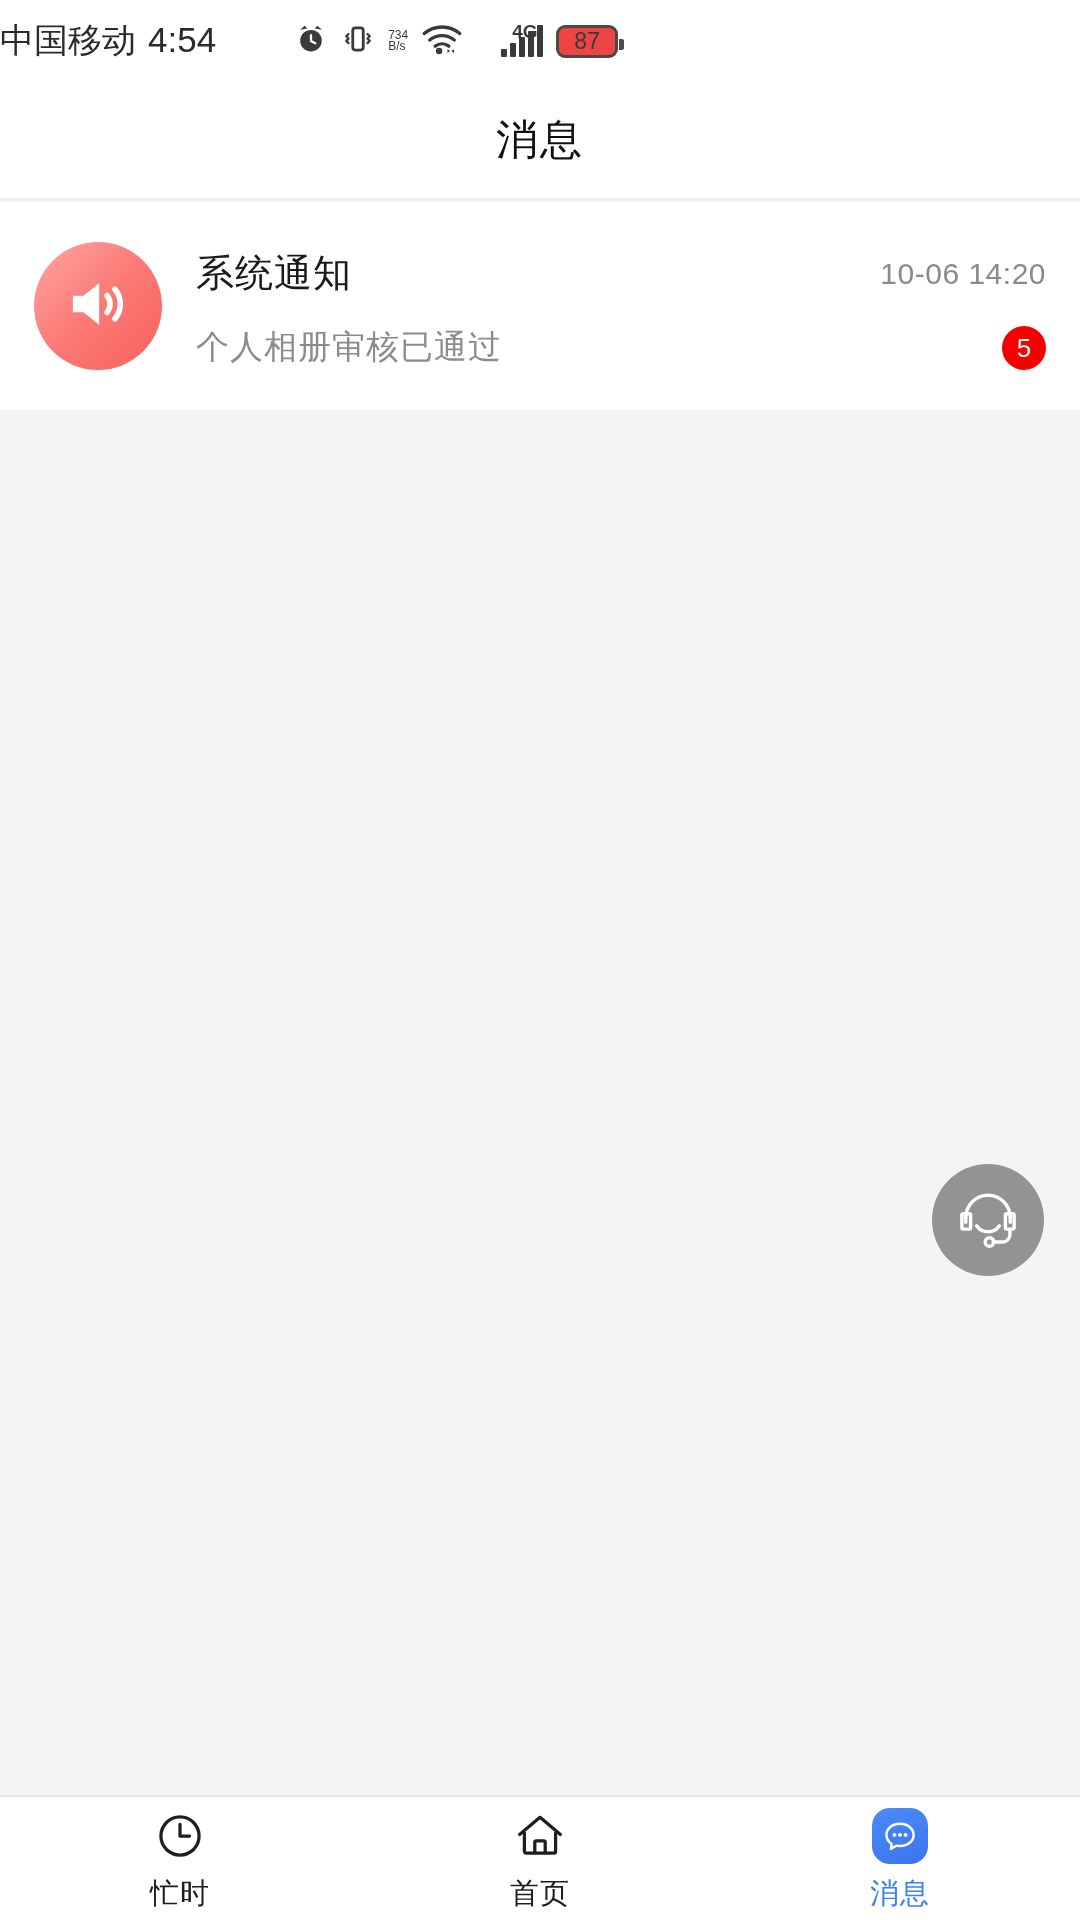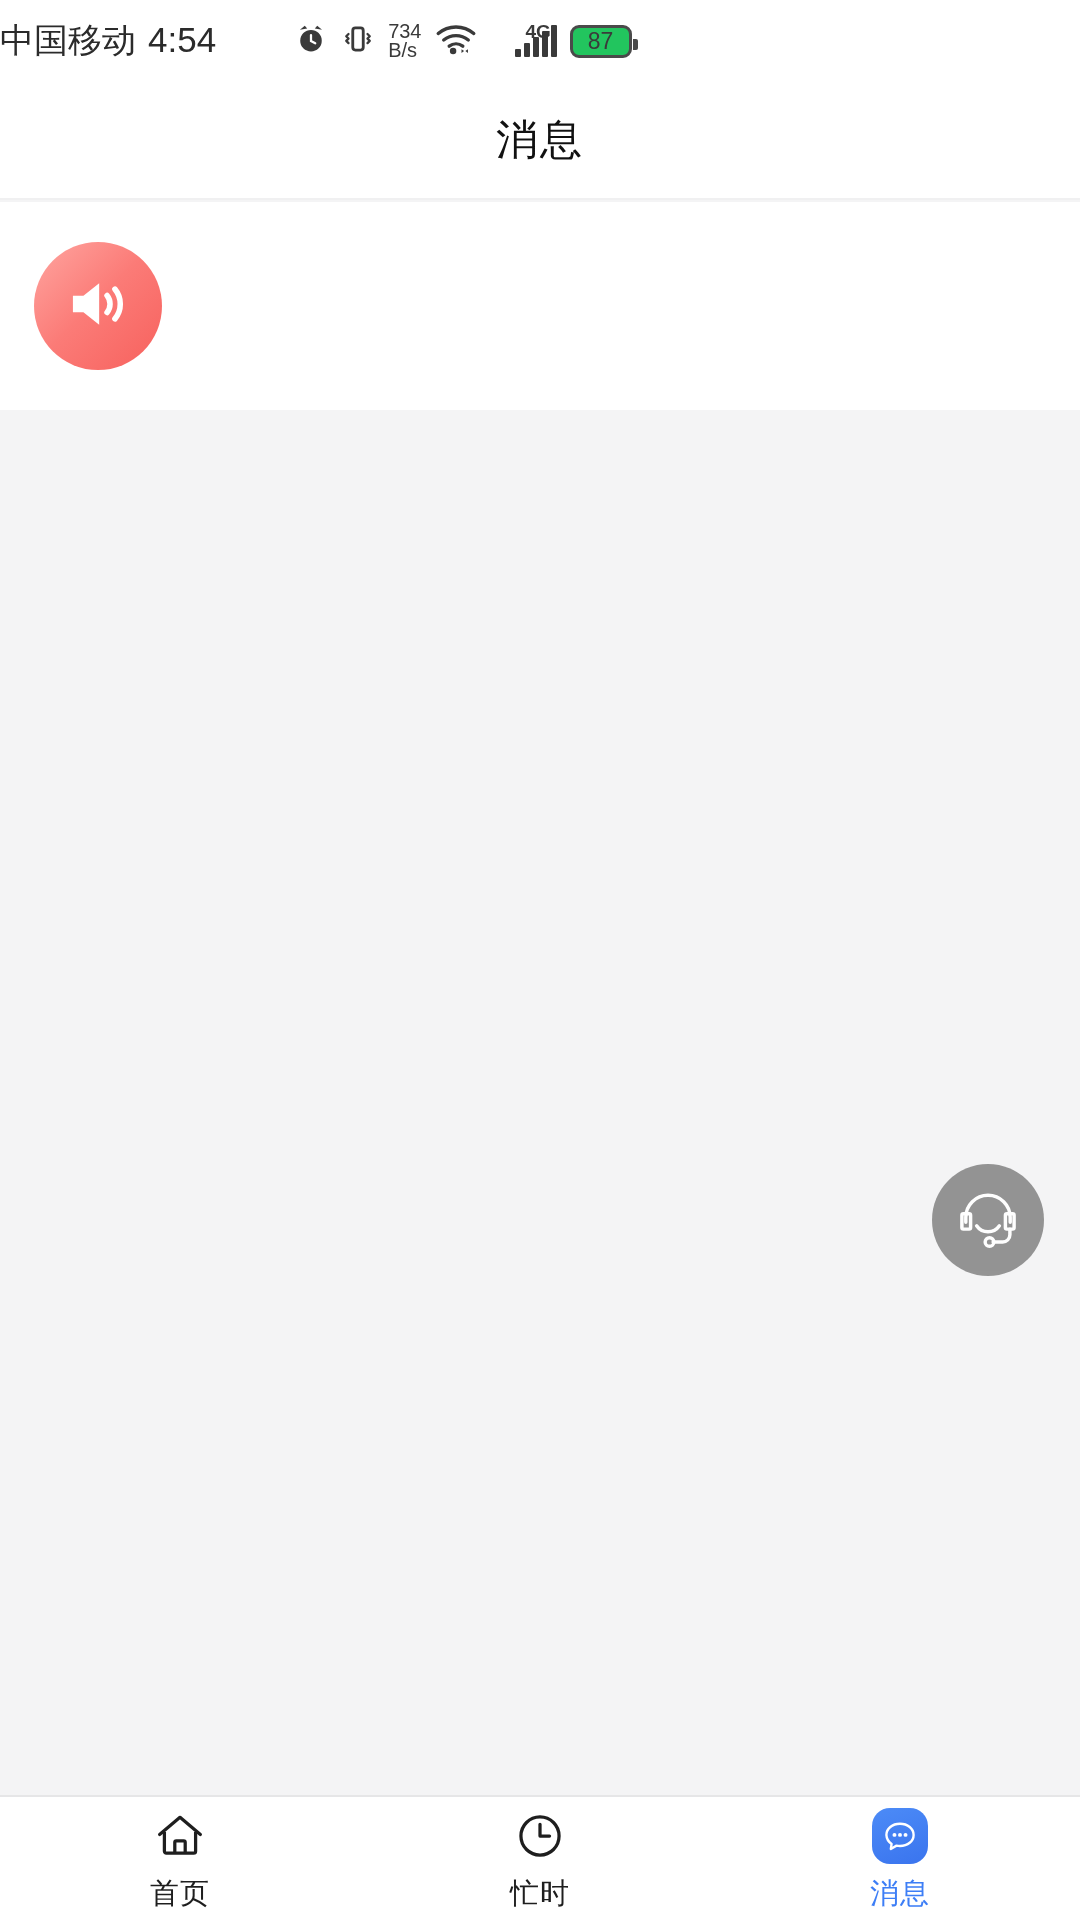--- a/index.html
+++ b/index.html
@@ -43,34 +43,34 @@
     display: flex;
     align-items: center;
     gap: 13px;
     margin-left: 78px;
   }
   .sb-net {
     display: flex;
     flex-direction: column;
     align-items: flex-start;
     line-height: 0.94;
-    font-size: 20px;
+    font-size: 12px;
     color: #3a3a3a;
     font-weight: 500;
   }
   .sb-battery {
     position: relative;
     width: 62px;
     height: 33px;
     border: 3px solid #4a4a4a;
     border-radius: 9px;
     display: flex;
     align-items: center;
     justify-content: center;
-    background: #22c55e;
+    background: #ef4444;
   }
   .sb-battery::after {
     content: "";
     position: absolute;
     right: -9px;
     top: 11px;
     width: 5px;
     height: 11px;
     background: #4a4a4a;
     border-radius: 0 2px 2px 0;
@@ -324,20 +324,30 @@
   <div class="list">
     <div class="list-item">
       <div class="avatar">
         <span>
           <svg width="70" height="70" viewBox="0 0 24 24">
             <path d="M3.4 9.2 h3.6 L12.4 4.9 v14.2 L7 14.8 H3.4 Z" fill="#ffffff"></path>
             <path d="M15.1 9.1 a4.6 4.6 0 0 1 0 5.8" stroke="#ffffff" stroke-width="1.9" fill="none" stroke-linecap="round"></path>
             <path d="M17.8 6.9 a8 8 0 0 1 0 10.2" stroke="#ffffff" stroke-width="1.9" fill="none" stroke-linecap="round"></path>
           </svg>
         </span>
+      </div>
+      <div class="item-body">
+        <div class="row-top">
+          <div class="item-title">系统通知</div>
+          <div class="item-time">10-06 14:20</div>
+        </div>
+        <div class="row-bottom">
+          <div class="item-sub">个人相册审核已通过</div>
+          <div class="badge">5</div>
+        </div>
       </div>
     </div>
   </div>
 
   <div class="content"></div>
 
   <div class="fab">
     <span>
       <svg width="72" height="72" viewBox="0 0 24 24">
         <path d="M4.6 13.4 v-1.6 a7.4 7.4 0 0 1 14.8 0 v1.6" stroke="#ffffff" stroke-width="1.15" fill="none" stroke-linecap="round"></path>
@@ -348,36 +358,36 @@
         <circle cx="12.5" cy="20" r="1.45" fill="none" stroke="#ffffff" stroke-width="1.15"></circle>
       </svg>
     </span>
   </div>
 
   <div class="tabbar">
 
     <div class="tab">
       <span class="tab-icon">
         <svg width="52" height="52" viewBox="0 0 24 24">
+          <circle cx="12" cy="12" r="8.8" fill="none" stroke="#1e1e1e" stroke-width="1.5"></circle>
+          <path d="M12 6.6 V12 h4.4" stroke="#1e1e1e" stroke-width="1.5" fill="none" stroke-linecap="round" stroke-linejoin="round"></path>
+        </svg>
+      </span>
+      <span class="tab-label">忙时</span>
+    </div>
+
+    <div class="tab">
+      <span class="tab-icon">
+        <svg width="52" height="52" viewBox="0 0 24 24">
           <path d="M2.6 11.3 L12 3.4 L21.4 11.3" stroke="#1e1e1e" stroke-width="1.5" fill="none" stroke-linecap="round" stroke-linejoin="round"></path>
           <path d="M4.8 10.2 V19 a0.9 0.9 0 0 0 0.9 0.9 h12.6 a0.9 0.9 0 0 0 0.9 -0.9 V10.2" stroke="#1e1e1e" stroke-width="1.5" fill="none" stroke-linejoin="round"></path>
           <path d="M9.6 19.9 v-5 a0.7 0.7 0 0 1 0.7 -0.7 h3.4 a0.7 0.7 0 0 1 0.7 0.7 v5" stroke="#1e1e1e" stroke-width="1.5" fill="none" stroke-linejoin="round"></path>
         </svg>
       </span>
       <span class="tab-label">首页</span>
-    </div>
-
-    <div class="tab">
-      <span class="tab-icon">
-        <svg width="52" height="52" viewBox="0 0 24 24">
-          <circle cx="12" cy="12" r="8.8" fill="none" stroke="#1e1e1e" stroke-width="1.5"></circle>
-          <path d="M12 6.6 V12 h4.4" stroke="#1e1e1e" stroke-width="1.5" fill="none" stroke-linecap="round" stroke-linejoin="round"></path>
-        </svg>
-      </span>
-      <span class="tab-label">忙时</span>
     </div>
 
 
     <div class="tab active">
       <span class="tab-icon">
         <span class="chatbox">
           <svg width="38" height="38" viewBox="0 0 24 24">
             <path d="M12 4.3 c4.9 0 8.6 3.1 8.6 7 0 3.9 -3.7 7 -8.6 7 a11 11 0 0 1 -2.2 -0.22 l-3.6 2.1 0.5 -3.2 A7.2 7.2 0 0 1 3.4 11.3 c0 -3.9 3.7 -7 8.6 -7 z" fill="none" stroke="#ffffff" stroke-width="1.5" stroke-linejoin="round"></path>
             <circle cx="8.5" cy="11.3" r="1.25" fill="#ffffff"></circle>
             <circle cx="12" cy="11.3" r="1.25" fill="#ffffff"></circle>

